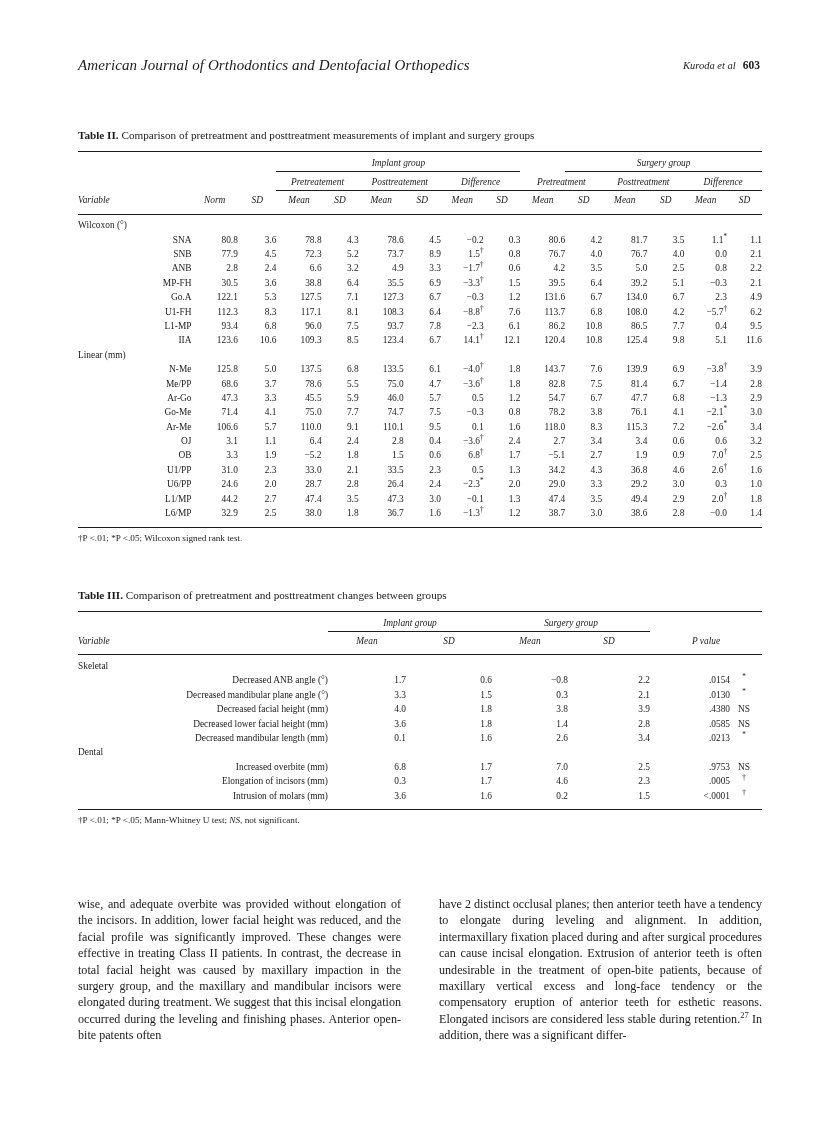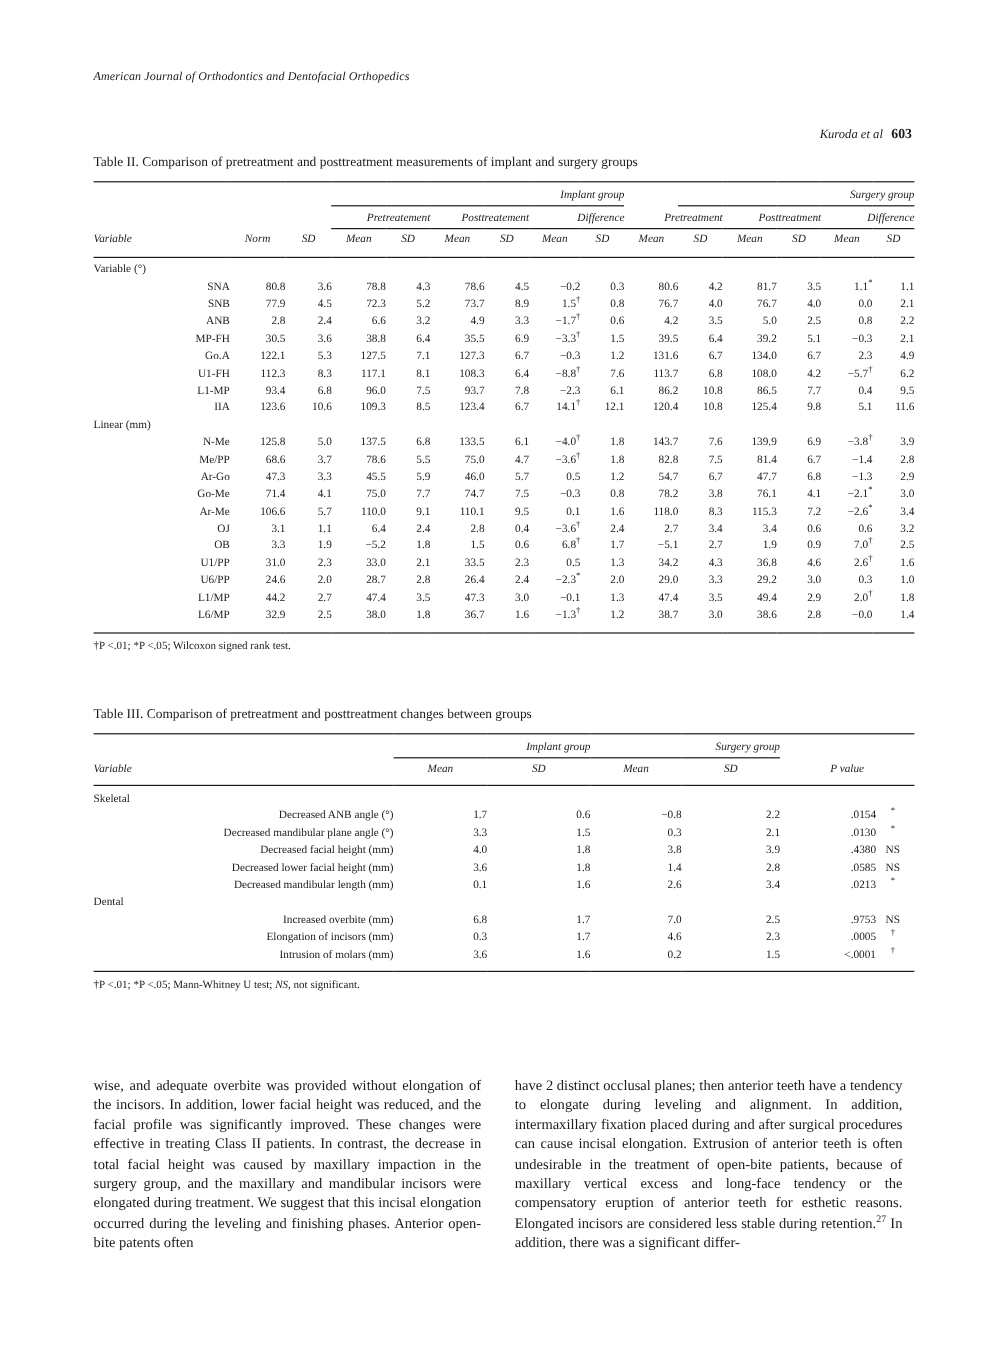--- a/index.html
+++ b/index.html
@@ -27,50 +27,49 @@
     position: absolute;
     left: 78px;
     top: 58px;
     width: 682px;
     display: flex;
     justify-content: space-between;
     align-items: flex-start;
   }
   .runhead-left {
     font-style: italic;
-    font-size: 10px;
+    font-size: 15px;
     line-height: 14.5px;
     letter-spacing: .1px;
   }
   .runhead-right {
     font-size: 10.5px;
     line-height: 14.5px;
     white-space: nowrap;
-    margin-top: 47px;
   }
   .runhead-right .authors { font-style: italic; }
   .runhead-right .pageno {
     font-weight: bold;
     font-style: normal;
     margin-left: 7px;
     font-size: 11.5px;
   }
 
   
   .table-block { position: absolute; left: 78px; width: 684px; }
   #table2-block { top: 128px; }
   #table3-block { top: 588px; }
 
   .tbl-caption {
     font-size: 11.2px;
     line-height: 15px;
     margin-bottom: 5px;
     white-space: nowrap;
   }
-  .tbl-caption .lbl { font-weight: normal; }
+  .tbl-caption .lbl { font-weight: bold; }
   .tbl-caption .txt { font-weight: normal; }
 
   table {
     border-collapse: collapse;
     width: 684px;
     font-size: 9.4px;
     line-height: 13.2px;
   }
   table td, table th {
     padding: 0;
@@ -83,21 +82,20 @@
   .rule-thin td  { border-bottom: 0.9px solid #1b1b1b; height: 3px; }
 
   tr.hdr-group td, tr.hdr-sub td, tr.hdr-cell td {
     font-style: italic;
     text-align: center;
     padding-bottom: 1px;
   }
   tr.hdr-group td.grp, tr.hdr-sub td.sub {
     border-bottom: 0.9px solid #1b1b1b;
     padding-bottom: 1px;
-    text-align: right;
   }
   tr.hdr-group td { padding-top: 5px; }
   tr.hdr-sub td { padding-top: 4px; }
   tr.hdr-cell td { padding-top: 3px; padding-bottom: 3px; }
   td.var-head { text-align: left !important; font-style: italic; }
 
   .spacer-row td { height: 4px; }
 
   tr.data td { text-align: right; padding-top: 0.6px; padding-bottom: 0.6px; }
   td.label { text-align: right; font-style: normal; }
@@ -118,21 +116,21 @@
   }
   .footnote .ital { font-style: italic; }
 
   
   .body-cols {
     position: absolute;
     left: 78px;
     top: 896px;
     width: 684px;
     display: flex;
-    gap: 28px;
+    gap: 38px;
   }
   .body-col {
     width: 323px;
     font-size: 12.1px;
     line-height: 16.4px;
     text-align: justify;
     text-justify: inter-word;
     hyphens: none;
   }
   .body-col p { margin: 0; }
@@ -217,21 +215,21 @@
 
         <tr class="rule-thin">
             <td colspan="15"></td>
           </tr>
         <tr class="spacer-row">
             <td colspan="15"></td>
           </tr>
       </tbody>
       <tbody id="t2body">
           <tr class="data">
-            <td class="section" colspan="15">Variable (°)</td>
+            <td class="section" colspan="15">Wilcoxon (°)</td>
           </tr>
           <tr class="data">
             <td class="label indent">SNA</td>
             <td>80.8</td>
             <td>3.6</td>
             <td>78.8</td>
             <td>4.3</td>
             <td>78.6</td>
             <td>4.5</td>
             <td>−0.2</td>

